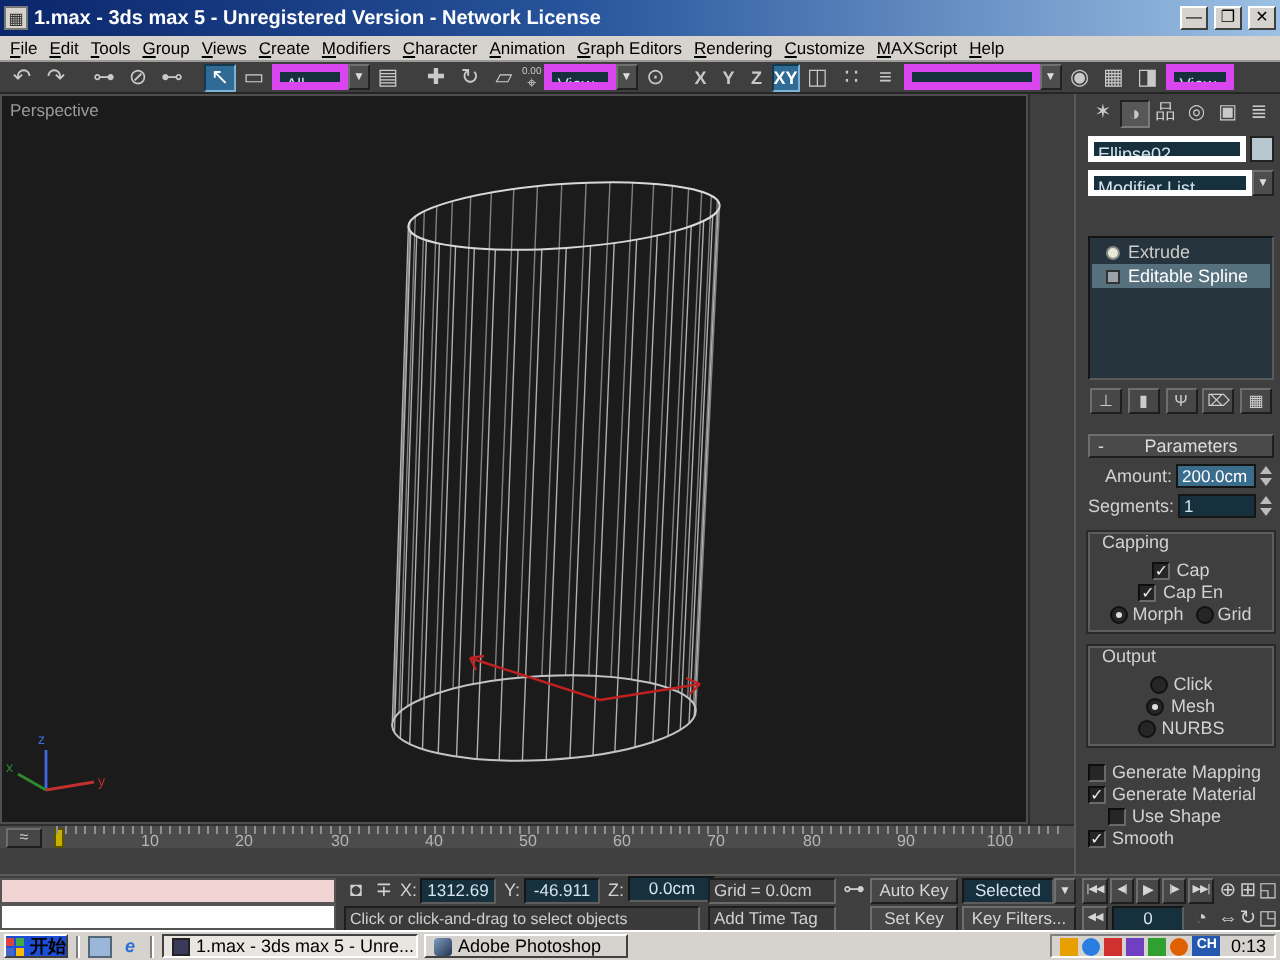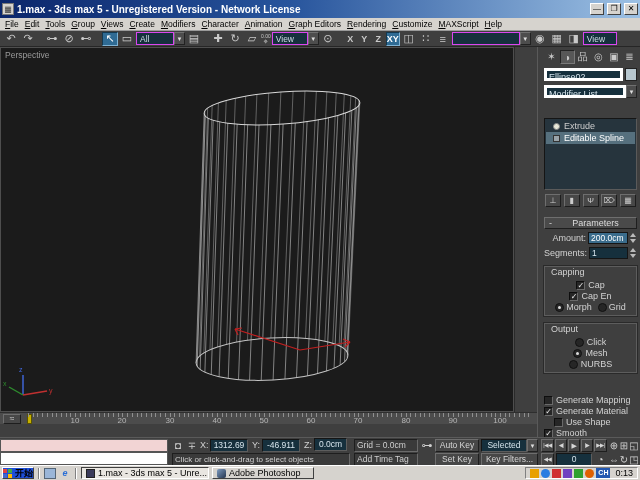--- a/index.html
+++ b/index.html
@@ -22,21 +22,21 @@
   .mi::first-letter{text-decoration:underline;}
   
   #toolbar{position:absolute;top:31px;left:0;width:640px;height:16px;background:#3f3f3f;
     display:flex;align-items:center;gap:1px;padding:0 3px;border-bottom:1px solid #262626;overflow:hidden;}
   .tbtn{min-width:16px;height:14px;display:flex;align-items:center;justify-content:center;
     color:#c9c9c9;font-size:11px;flex:none;}
   .tbtn.on{background:#2f6b94;border:1px solid;border-color:#14384e #7fb3d4 #7fb3d4 #14384e;color:#fff;}
   .taxis{font-size:9px;font-weight:bold;min-width:13px;}
   .tdrop{display:flex;align-items:center;height:13px;flex:none;}
   .tfield{background:#16303d;color:#cfdde6;font-size:8.5px;padding:0 3px;height:13px;line-height:12px;
-    border:1px solid #d946ef;white-space:nowrap;overflow:hidden;}
+    border:4px solid #d946ef;white-space:nowrap;overflow:hidden;}
   .darr{width:11px;height:13px;background:#4d4d4d;border:1px solid;border-color:#707070 #222 #222 #707070;
     color:#ddd;font-size:6px;text-align:center;line-height:12px;flex:none;}
   .tsep{width:6px;flex:none;}
   .snapwrap{display:flex;flex-direction:column;align-items:center;line-height:5px;color:#c9c9c9;flex:none;}
   .snapwrap b{font-size:5px;font-weight:normal;}
   .snapwrap s{text-decoration:none;font-size:8px;}
   
   #main{position:absolute;top:47px;left:0;width:640px;height:390px;display:flex;}
   #leftcol{width:537px;display:flex;flex-direction:column;}
   #vprow{display:flex;height:365px;}
@@ -370,21 +370,21 @@
         <div class="cbrow center">
           <span class="rad on"></span>
           <span class="cblabel">Mesh</span>
         </div>
         <div class="cbrow center">
           <span class="rad"></span>
           <span class="cblabel">NURBS</span>
         </div>
       </div>
 
-      <div class="cbrow" style="margin-top:22px">
+      <div class="cbrow" style="margin-top:8px">
         <span class="cb"></span>
         <span class="cblabel">Generate Mapping</span>
       </div>
       <div class="cbrow">
         <span class="cb">✓</span>
         <span class="cblabel">Generate Material</span>
       </div>
       <div class="cbrow" style="margin-left:10px">
         <span class="cb"></span>
         <span class="cblabel">Use Shape</span>
@@ -401,21 +401,21 @@
     <span class="abs" style="left:0;top:14px;width:168px;height:13px;background:#fff;border:1px solid #555"></span>
 
     <span class="abs sicon" style="left:172px;top:1px;width:12px">◘</span>
     <span class="abs sicon" style="left:186px;top:1px;width:12px">∓</span>
 
     <span class="abs plabel" style="left:200px;top:2px">X:</span>
     <span class="abs sunk" style="left:210px;top:1px;width:38px;height:13px">1312.69</span>
     <span class="abs plabel" style="left:252px;top:2px">Y:</span>
     <span class="abs sunk" style="left:262px;top:1px;width:38px;height:13px">-46.911</span>
     <span class="abs plabel" style="left:304px;top:2px">Z:</span>
-    <span class="abs sunk" style="left:314px;top:0;width:33px;height:13px">0.0cm</span>
+    <span class="abs sunk" style="left:314px;top:0;width:44px;height:13px">0.0cm</span>
 
     <span class="abs gray-sunk" style="left:354px;top:1px;width:64px;height:13px">Grid = 0.0cm</span>
 
     <span class="abs gray-sunk" style="left:172px;top:15px;width:178px;height:13px;font-size:8px">Click or click-and-drag to select objects</span>
     <span class="abs gray-sunk" style="left:354px;top:15px;width:64px;height:13px">Add Time Tag</span>
 
     <span class="abs sicon" style="left:421px;top:1px;width:12px;font-size:11px">⊶</span>
 
     <span class="abs rbtn" style="left:435px;top:1px;width:44px;height:13px">Auto Key</span>
     <span class="abs rbtn" style="left:435px;top:15px;width:44px;height:13px">Set Key</span>

